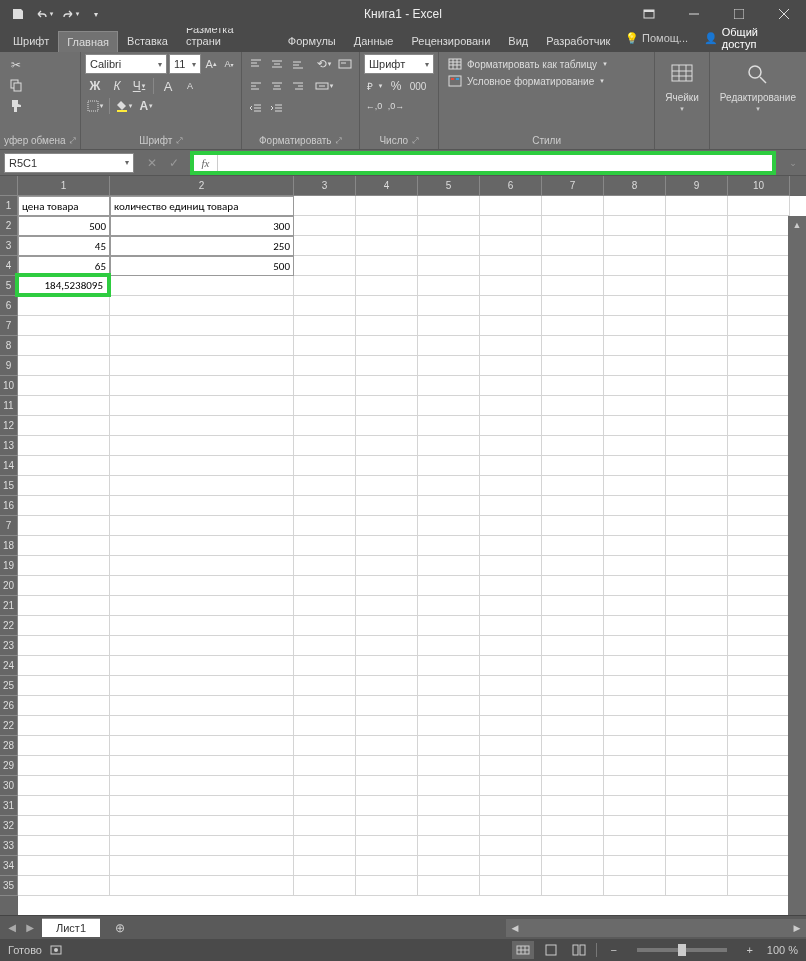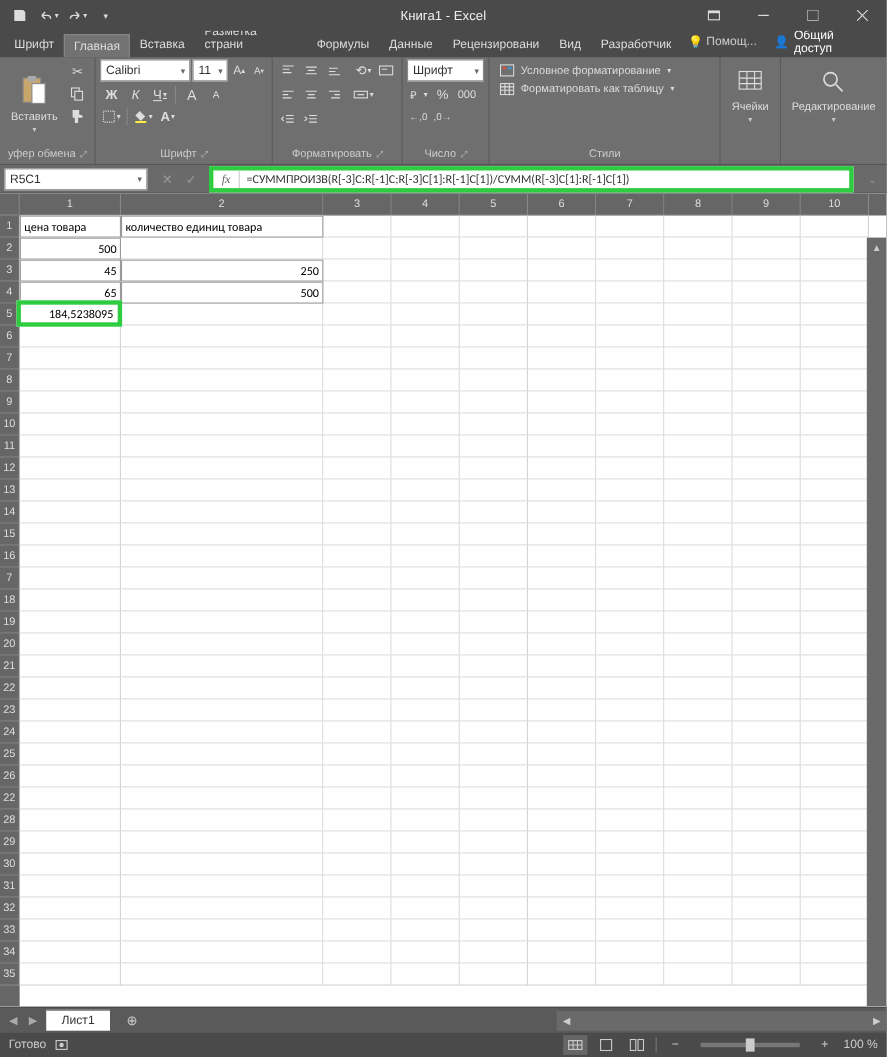--- a/index.html
+++ b/index.html
@@ -150,31 +150,20 @@
         <span>👤</span>
         <span>Общий доступ</span>
       </div>
   </div>
 </div>
 
 <div class="ribbon">
   <div class="rgroup" style="flex-direction:row">
     <div style="display:flex;flex-direction:column;height:100%">
       <div style="display:flex;flex:1">
-        <div class="big-btn">
-          <div class="big-icon">
-              <svg width="26" height="30" viewBox="0 0 26 30">
-                <rect x="3" y="3" width="16" height="22" fill="#c9a66b" stroke="#888"></rect>
-                <rect x="7" y="1" width="8" height="5" rx="1" fill="#aaa"></rect>
-                <rect x="11" y="8" width="12" height="18" fill="#fff" stroke="#888"></rect>
-              </svg>
-            </div>
-          <div class="big-label">Вставить</div>
-          <div style="font-size:7px;color:#ccc">▾</div>
-        </div>
         <div class="clip-side">
           <div class="mini-btn">✂</div>
           <div class="mini-btn">
               <svg width="14" height="14" viewBox="0 0 14 14">
                 <rect x="2" y="2" width="7" height="8" fill="none" stroke="#ddd"></rect>
                 <rect x="5" y="5" width="7" height="8" fill="#6f6f6f" stroke="#ddd"></rect>
               </svg>
             </div>
           <div class="mini-btn">
               <svg width="14" height="14" viewBox="0 0 14 14">
@@ -355,38 +344,38 @@
         <span class="dlauncher">⤢</span>
       </div>
   </div>
 
   <div class="rgroup" style="flex:1">
     <div class="styles-col">
       <div class="style-item">
           <span class="style-icon">
             <svg width="14" height="12">
               <rect x="1" y="1" width="12" height="10" fill="none" stroke="#ddd"></rect>
-              <rect x="3" y="3" width="3" height="2" fill="#e74c3c"></rect>
-              <rect x="8" y="3" width="3" height="2" fill="#3498db"></rect>
-            </svg>
-          </span>
-          <span>Условное форматирование</span>
-          <span class="dd" style="font-size:7px;margin-left:2px">▾</span>
-        </div>
-      <div class="style-item">
-          <span class="style-icon">
-            <svg width="14" height="12">
-              <rect x="1" y="1" width="12" height="10" fill="none" stroke="#ddd"></rect>
               <line x1="1" y1="4" x2="13" y2="4" stroke="#ddd"></line>
               <line x1="1" y1="7" x2="13" y2="7" stroke="#ddd"></line>
               <line x1="5" y1="1" x2="5" y2="11" stroke="#ddd"></line>
               <line x1="9" y1="1" x2="9" y2="11" stroke="#ddd"></line>
             </svg>
           </span>
           <span>Форматировать как таблицу</span>
+          <span class="dd" style="font-size:7px;margin-left:2px">▾</span>
+        </div>
+      <div class="style-item">
+          <span class="style-icon">
+            <svg width="14" height="12">
+              <rect x="1" y="1" width="12" height="10" fill="none" stroke="#ddd"></rect>
+              <rect x="3" y="3" width="3" height="2" fill="#e74c3c"></rect>
+              <rect x="8" y="3" width="3" height="2" fill="#3498db"></rect>
+            </svg>
+          </span>
+          <span>Условное форматирование</span>
           <span class="dd" style="font-size:7px;margin-left:2px">▾</span>
         </div>
     </div>
     <div class="rgroup-label">
         <span>Стили</span>
       </div>
   </div>
 
   <div class="rgroup">
     <div class="big-btn">
@@ -423,21 +412,20 @@
       <span>R5C1</span>
       <span class="dd">▾</span>
     </div>
   <div class="fx-btns">
     <div class="fx-btn">✕</div>
     <div class="fx-btn">✓</div>
   </div>
   <div class="formula-wrap">
     <div class="formula-box">
       <div class="fx-icon">fx</div>
-      <div class="formula-input">=СУММПРОИЗВ(R[-3]C:R[-1]C;R[-3]C[1]:R[-1]C[1])/СУММ(R[-3]C[1]:R[-1]C[1])</div>
     </div>
   </div>
   <div class="formula-expand">⌄</div>
 </div>
 
 <div class="sheet-area">
   <div class="col-headers">
     <div class="corner"></div>
     <div id="col-headers-inner" style="display:flex">
         <div class="col-h" style="width: 92px;">1</div>
@@ -837,20 +825,21 @@
         <div class="cell" style="left: 338px; top: 680px; width: 62px;"></div>
         <div class="cell" style="left: 400px; top: 680px; width: 62px;"></div>
         <div class="cell" style="left: 462px; top: 680px; width: 62px;"></div>
         <div class="cell" style="left: 524px; top: 680px; width: 62px;"></div>
         <div class="cell" style="left: 586px; top: 680px; width: 62px;"></div>
         <div class="cell" style="left: 648px; top: 680px; width: 62px;"></div>
         <div class="cell" style="left: 710px; top: 680px; width: 62px;"></div>
         <div class="cell bordered" style="left: 0px; top: 0px; width: 92px;">цена товара</div>
         <div class="cell bordered" style="left: 92px; top: 0px; width: 184px;">количество единиц товара</div>
         <div class="cell bordered ralign" style="left: 0px; top: 20px; width: 92px;">500</div>
+        <div class="cell bordered ralign" style="left: 92px; top: 20px; width: 184px;">300</div>
         <div class="cell bordered ralign" style="left: 0px; top: 40px; width: 92px;">45</div>
         <div class="cell bordered ralign" style="left: 92px; top: 40px; width: 184px;">250</div>
         <div class="cell bordered ralign" style="left: 0px; top: 60px; width: 92px;">65</div>
         <div class="cell bordered ralign" style="left: 92px; top: 60px; width: 184px;">500</div>
         <div class="selected-cell" style="left: -3px; top: 77px; width: 96px; height: 24px;">184,5238095</div>
       </div>
     <div class="scroll-track-v">
       <div class="scroll-btn">▲</div>
     </div>
   </div>

